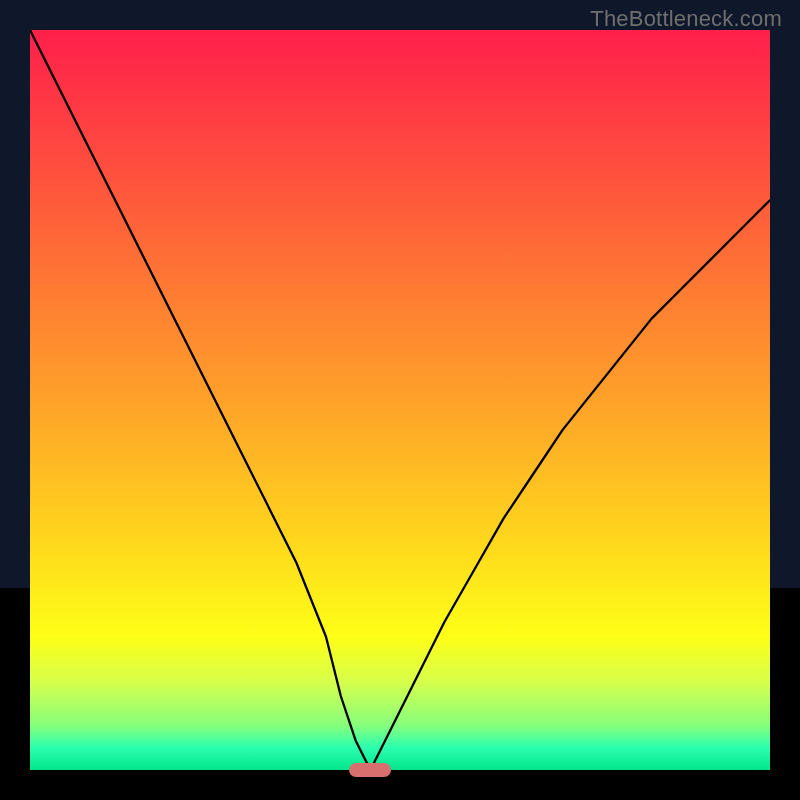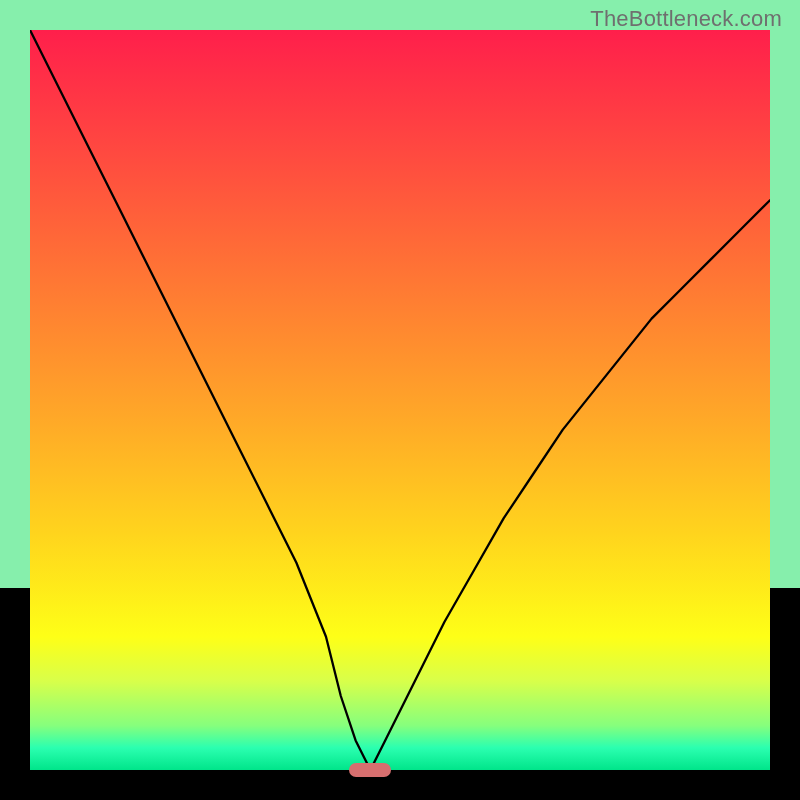--- a/index.html
+++ b/index.html
@@ -10,21 +10,21 @@
     background: #000;
     overflow: hidden;
     font-family: Arial, Helvetica, sans-serif;
   }
   .frame {
     position: absolute;
     left: 0;
     top: 0;
     width: 800px;
     height: 588px;
-    background: #86efac;
+    background: #0f172a;
   }
   .plot {
     position: absolute;
     left: 30px;
     top: 30px;
     width: 740px;
     height: 740px;
     background: linear-gradient(
       to bottom,
       #ff1f4b 0%,

